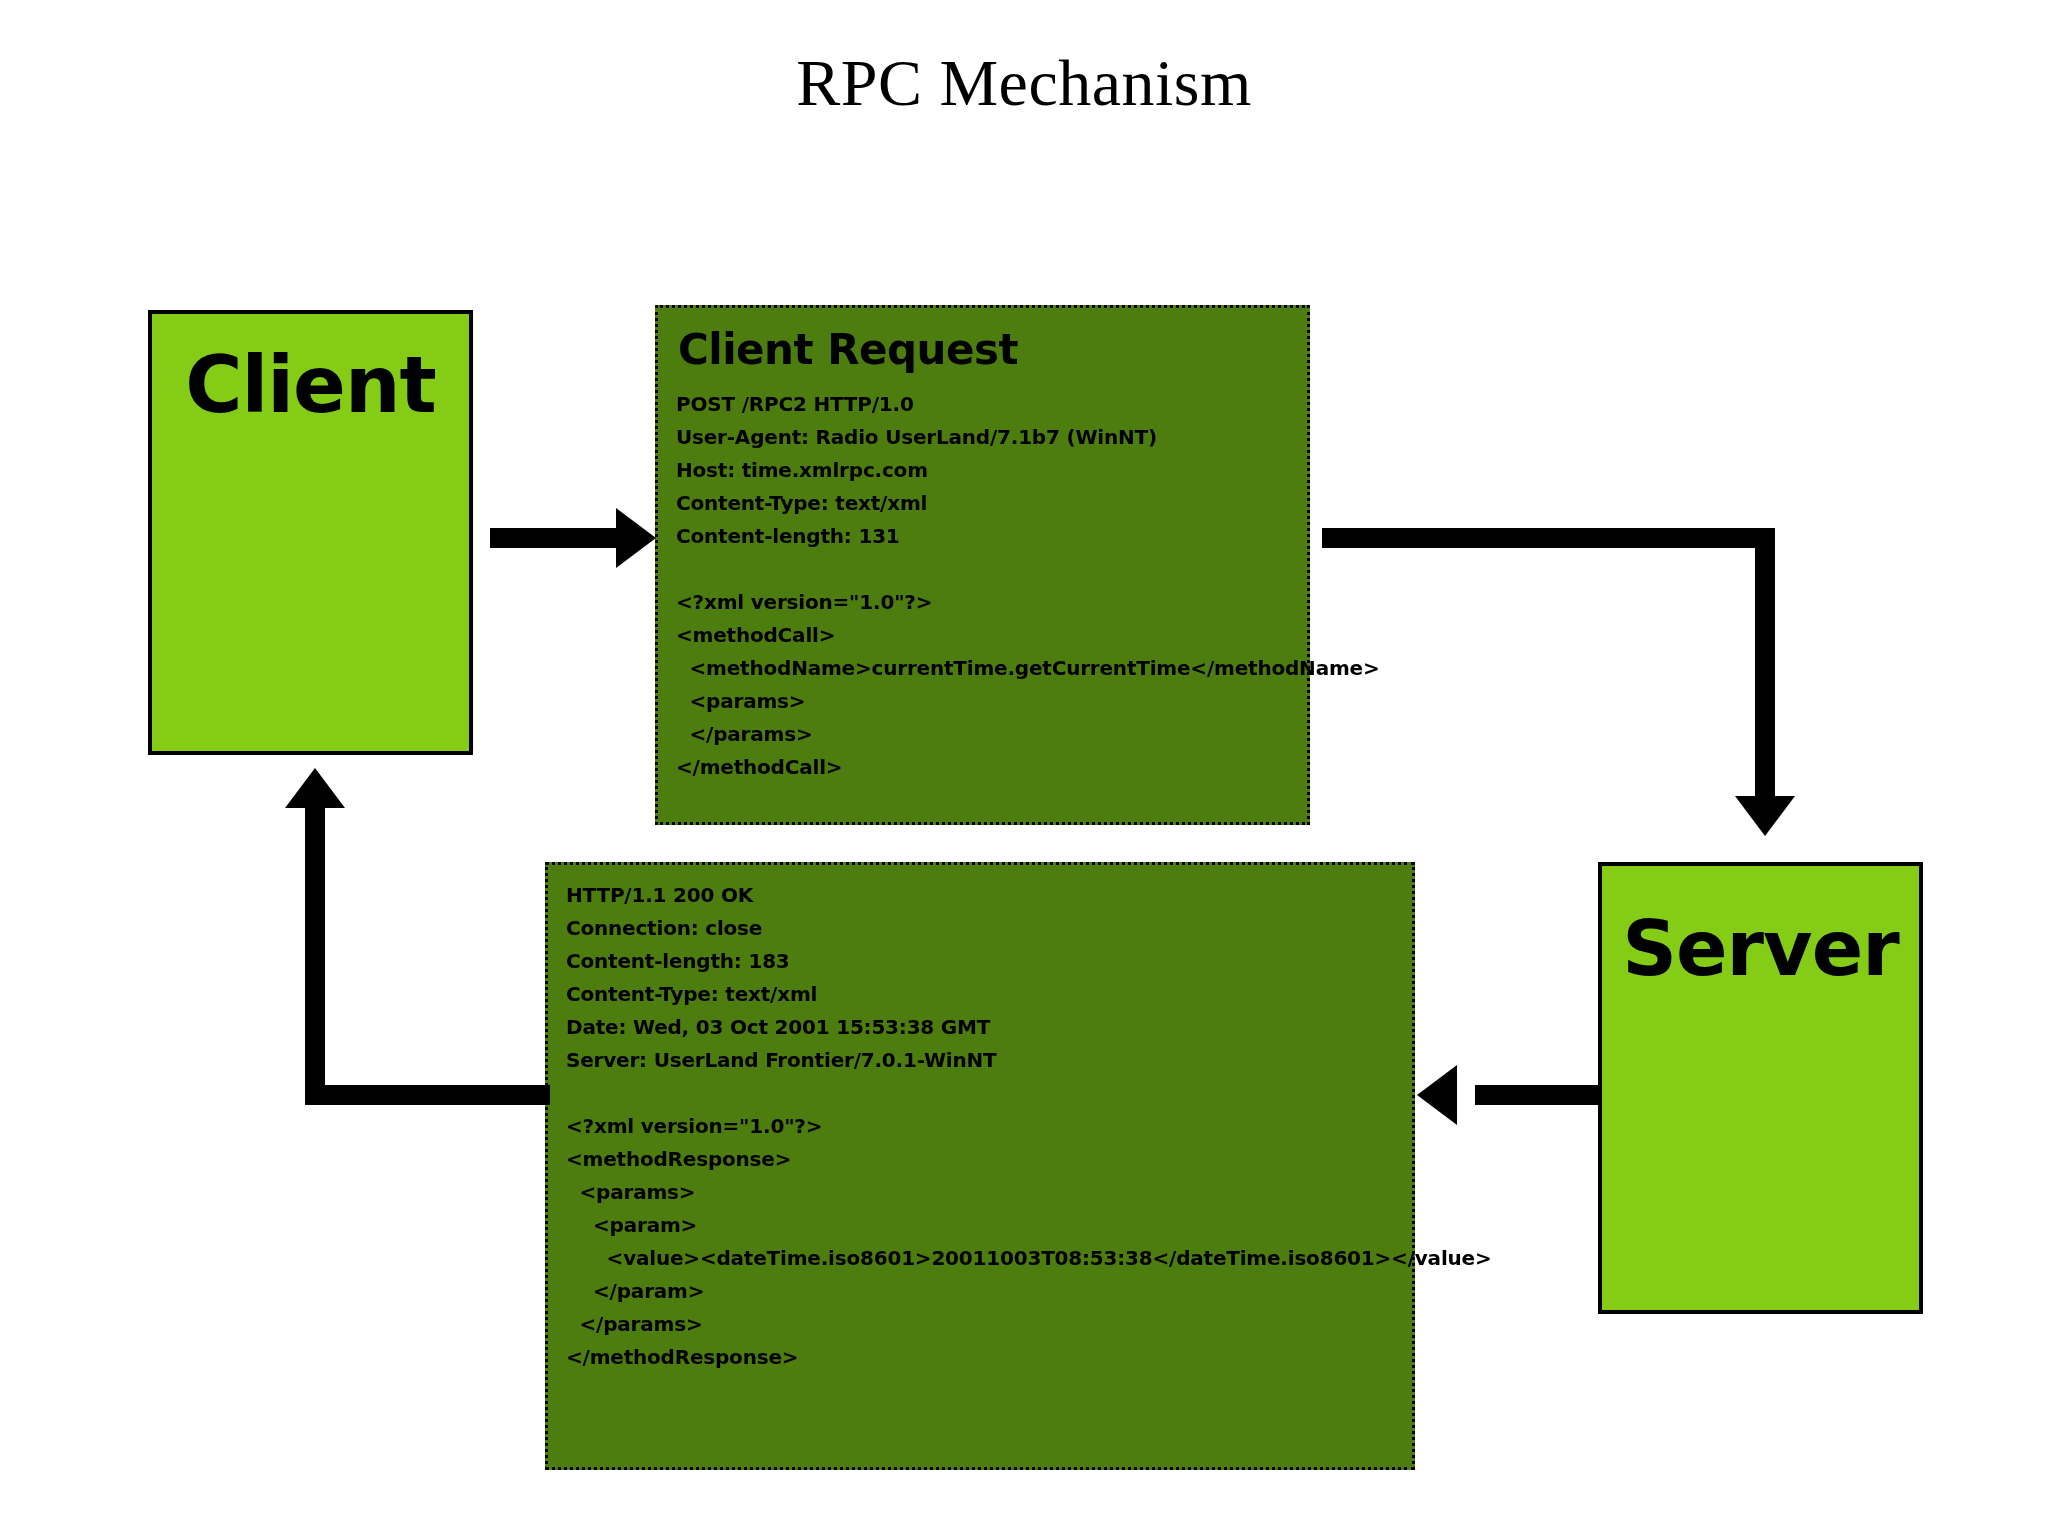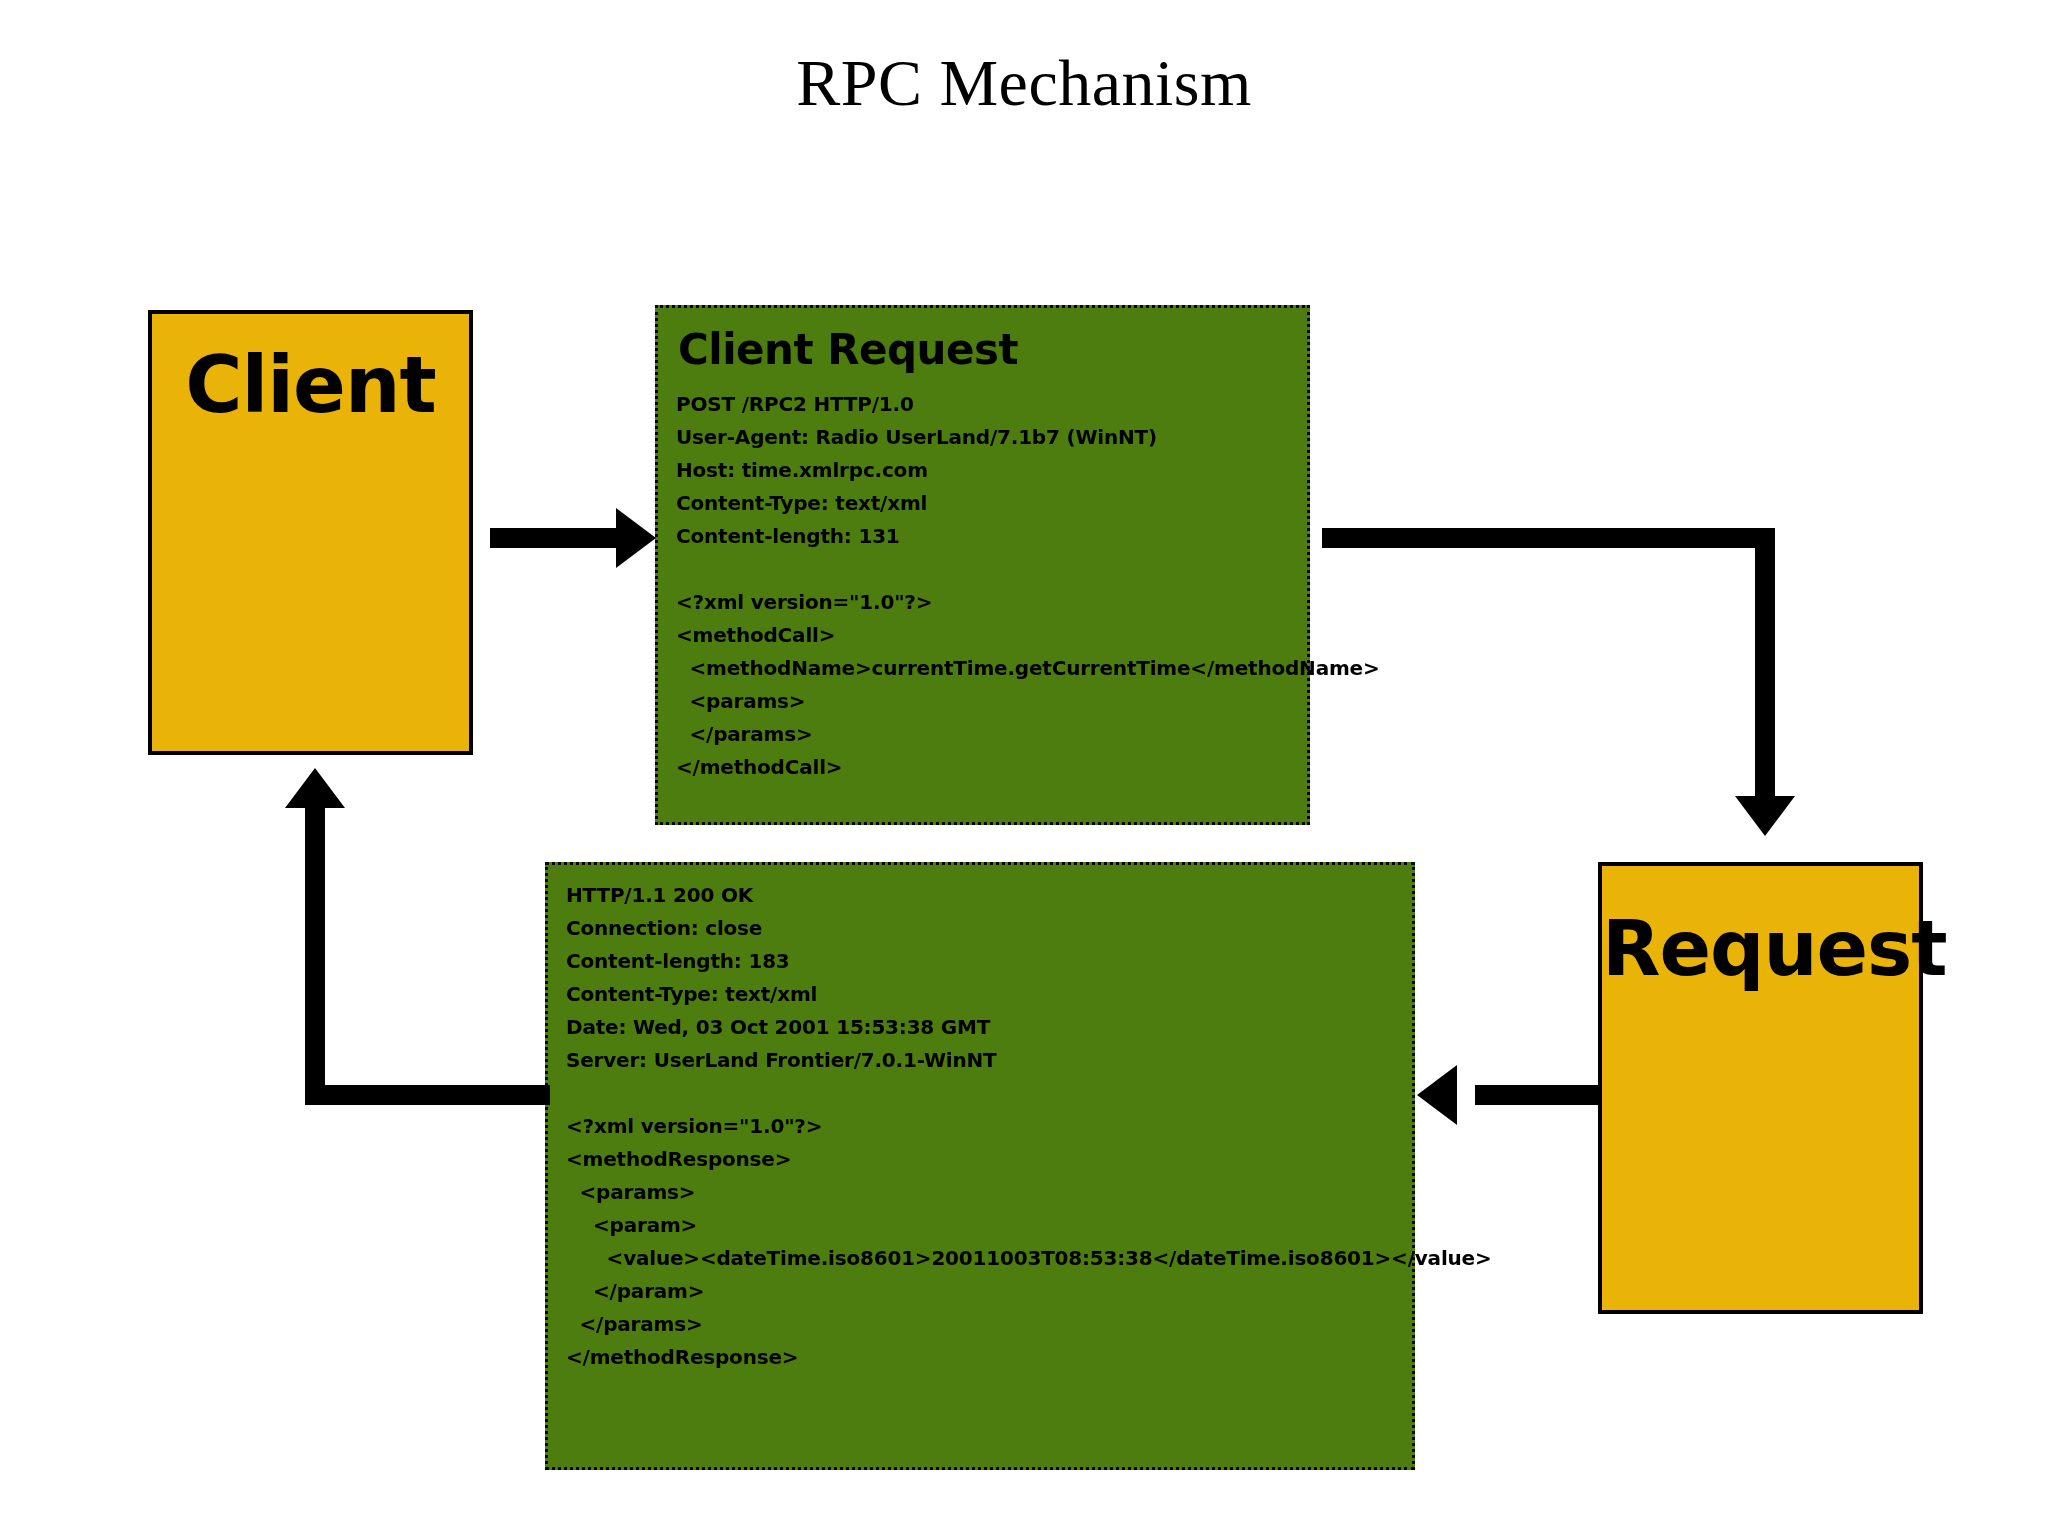--- a/index.html
+++ b/index.html
@@ -27,21 +27,21 @@
     font-weight: 400;
     color: #000000;
     letter-spacing: 0.5px;
     white-space: nowrap;
   }
 
   
   .endpoint-box {
     position: absolute;
     border: 4px solid #000000;
-    background: #eab308;
+    background: #84cc16;
     box-sizing: border-box;
   }
   .endpoint-label {
     position: absolute;
     left: 0;
     width: 100%;
     text-align: center;
     font-family: "DejaVu Sans", sans-serif;
     font-weight: bold;
     font-size: 78px;
@@ -159,21 +159,21 @@
 </head>
 <body>
 
 <div id="slide-title">RPC Mechanism</div>
 
 <div id="client-box" class="endpoint-box">
   <div class="endpoint-label">Client</div>
 </div>
 
 <div id="server-box" class="endpoint-box">
-  <div class="endpoint-label">Request</div>
+  <div class="endpoint-label">Server</div>
 </div>
 
 <div id="client-request-panel" class="message-panel">
   <div class="panel-heading">Client Request</div>
   <div class="msg-lines"><div>POST /RPC2 HTTP/1.0</div><div>User-Agent: Radio UserLand/7.1b7 (WinNT)</div><div>Host: time.xmlrpc.com</div><div>Content-Type: text/xml</div><div>Content-length: 131</div><div class="blank-line"> </div><div>&lt;?xml version="1.0"?&gt;</div><div>&lt;methodCall&gt;</div><div>  &lt;methodName&gt;currentTime.getCurrentTime&lt;/methodName&gt;</div><div>  &lt;params&gt;</div><div>  &lt;/params&gt;</div><div>&lt;/methodCall&gt;</div></div>
 </div>
 
 <div id="server-response-panel" class="message-panel">
   <div class="msg-lines"><div>HTTP/1.1 200 OK</div><div>Connection: close</div><div>Content-length: 183</div><div>Content-Type: text/xml</div><div>Date: Wed, 03 Oct 2001 15:53:38 GMT</div><div>Server: UserLand Frontier/7.0.1-WinNT</div><div class="blank-line"> </div><div>&lt;?xml version="1.0"?&gt;</div><div>&lt;methodResponse&gt;</div><div>  &lt;params&gt;</div><div>    &lt;param&gt;</div><div>      &lt;value&gt;&lt;dateTime.iso8601&gt;20011003T08:53:38&lt;/dateTime.iso8601&gt;&lt;/value&gt;</div><div>    &lt;/param&gt;</div><div>  &lt;/params&gt;</div><div>&lt;/methodResponse&gt;</div></div>
 </div>

